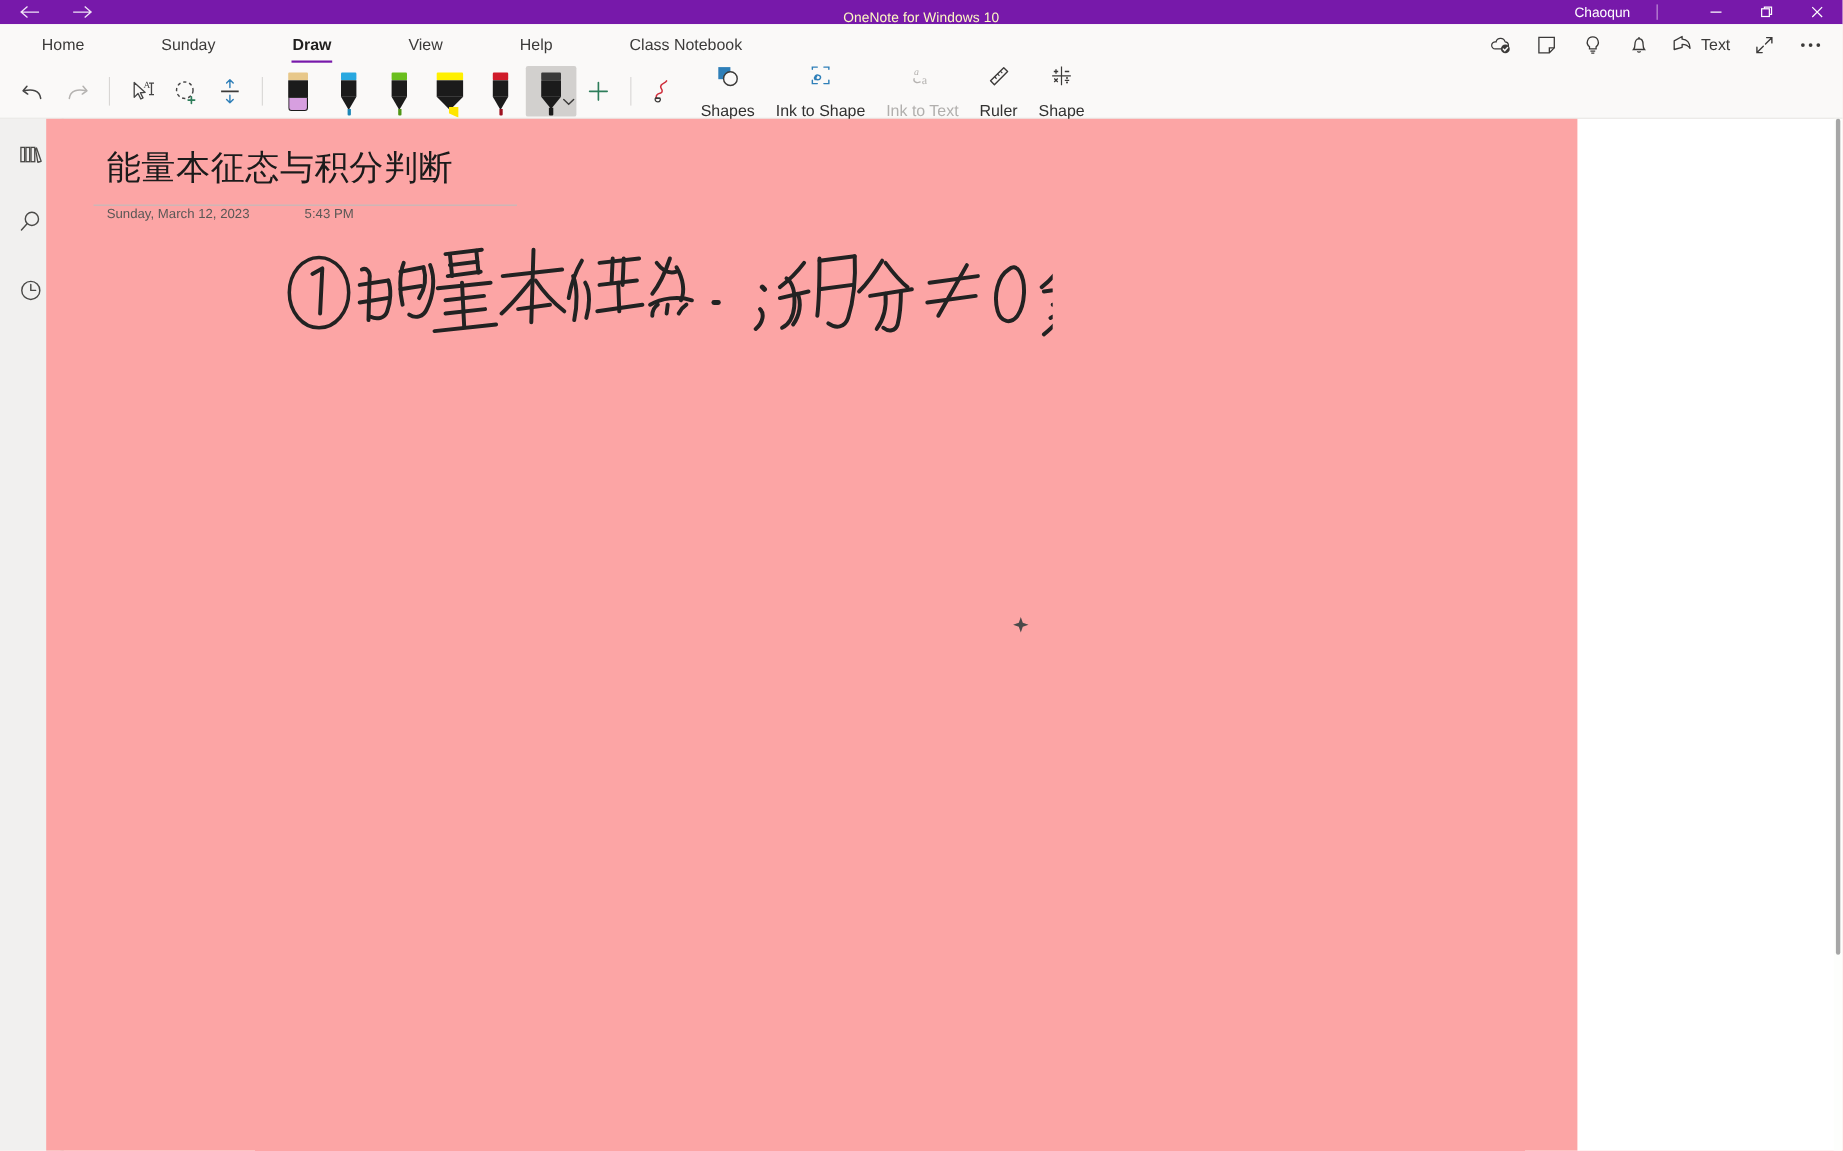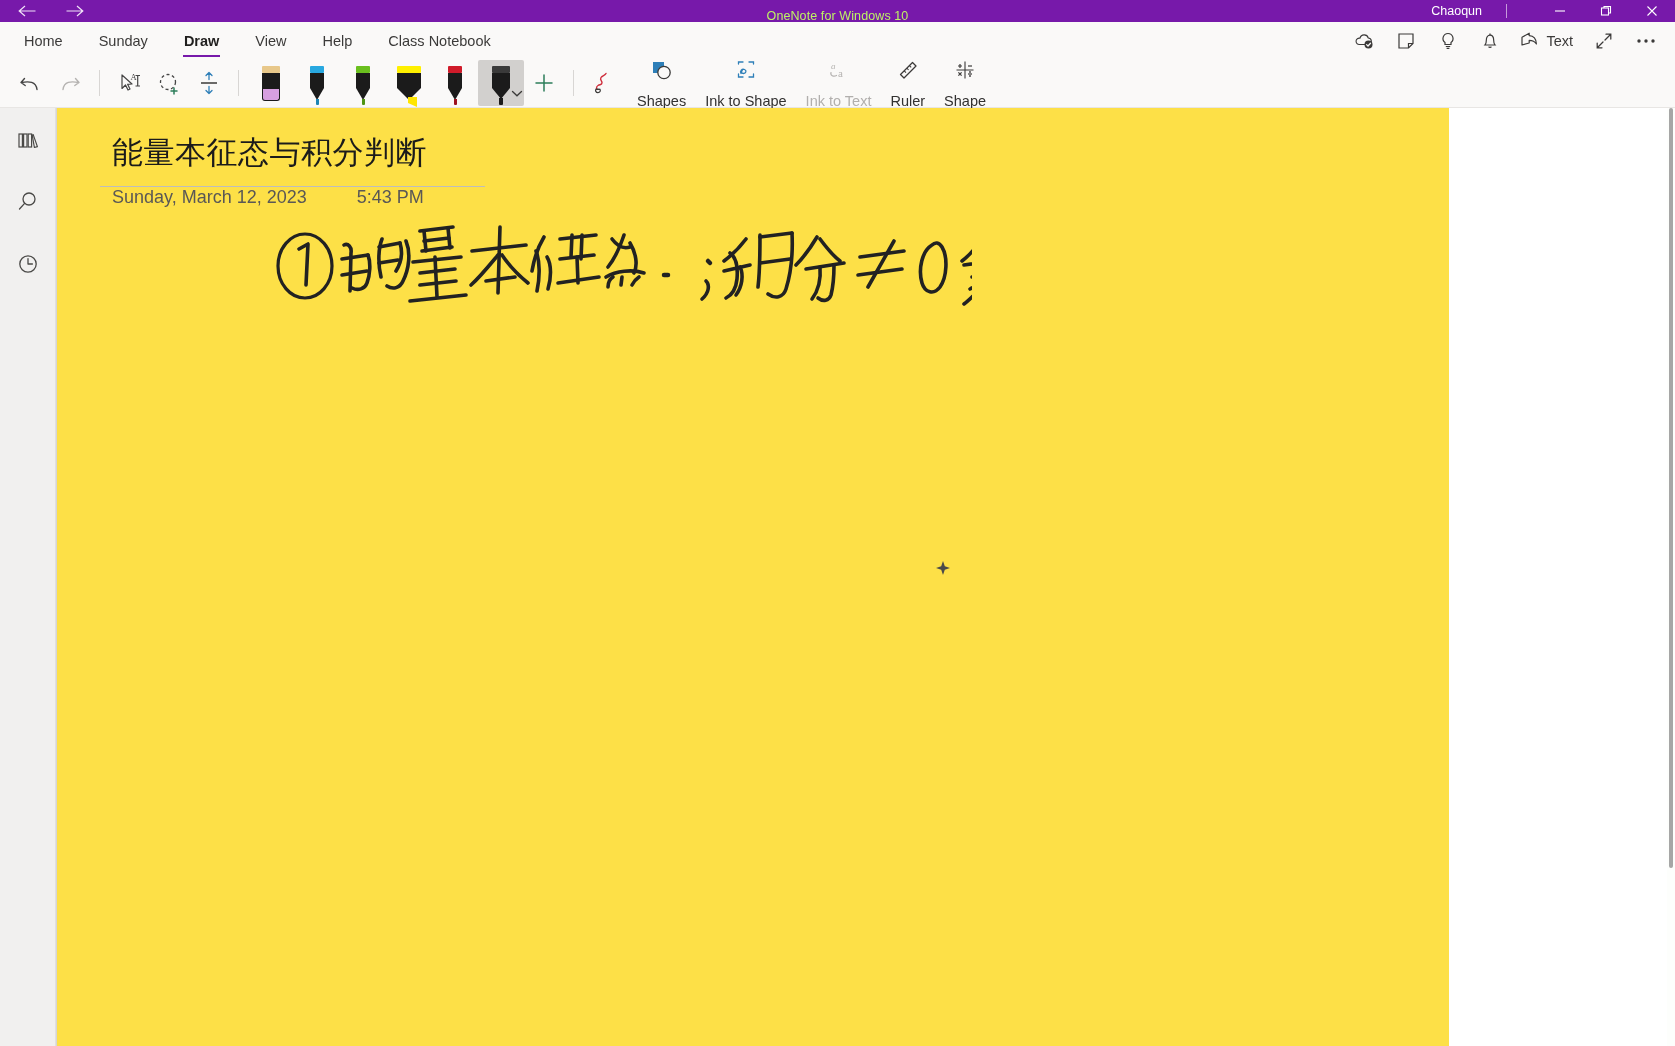--- a/index.html
+++ b/index.html
@@ -20,21 +20,21 @@
   .nav-arrows { display: flex; align-items: center; gap: 26px; padding-left: 16px; }
   .nav-arrow {
     width: 22px; height: 16px;
     display: flex; align-items: center; justify-content: center;
     color: #f0e3f7; line-height: 1;
   }
   .nav-arrow svg { display: block; }
   .title-text {
     position: absolute; left: 0; right: 0; top: 0; height: 32px;
     display: flex; align-items: center; justify-content: center;
-    color: #bef264; font-size: 12.5px; letter-spacing: .1px;
+    color: #fef9c3; font-size: 12.5px; letter-spacing: .1px;
     pointer-events: none;
   }
   .titlebar-right {
     position: absolute; right: 0; top: 0; height: 22px;
     display: flex; align-items: center;
   }
   .account-name {
     color: #ffffff; font-size: 12.5px; padding: 0 14px 0 8px; white-space: nowrap;
   }
   .tb-divider { width: 1px; height: 14px; background: #c79adb; margin: 0 30px 0 10px; }
@@ -45,21 +45,21 @@
   }
   .win-btn svg { display: block; }
 
   
   .ribbon-tabs {
     position: absolute; top: 22px; left: 0;
     width: 1675px; height: 37px;
     background: #faf9f8;
     display: flex; align-items: flex-end;
   }
-  .tabs { display: flex; align-items: flex-end; height: 37px; padding-left: 6px; }
+  .tabs { display: flex; align-items: flex-end; height: 37px; padding-left: 20px; gap: 34px; }
   .tab {
     position: relative;
     height: 37px;
     display: flex; align-items: center;
     padding: 0 18px;
     font-size: 14.5px; color: #3b3a39; white-space: nowrap;
   }
   .tab.active { color: #201f1e; font-weight: bold; }
   .tab.active::after {
     content: ""; position: absolute;
@@ -179,38 +179,38 @@
   }
   .rail-btn {
     width: 44px; height: 40px;
     display: flex; align-items: center; justify-content: center;
     color: #4a4947;
   }
   .rail-btn svg { display: block; }
 
   
   .canvas {
-    position: absolute; top: 108px; left: 57px;
+    position: absolute; top: 108px; left: 42px;
     width: 1392px; height: 938px;
-    background: #fde047;
+    background: #fca5a5;
     overflow: hidden;
   }
   .page-title {
     position: absolute; left: 55px; top: 24px;
     font-size: 31px; color: #1b1b1b; letter-spacing: .5px;
     font-family: "DejaVu Sans", "Liberation Sans", sans-serif;
     white-space: nowrap;
   }
   .title-rule {
     position: absolute; left: 43px; top: 78px;
     width: 385px; height: 1px; background: #bdbdbd;
   }
   .meta-row {
     position: absolute; left: 55px; top: 79px;
-    display: flex; align-items: center; font-size: 18px; color: #5a5856; justify-content: center;
+    display: flex; align-items: center; font-size: 12px; color: #5a5856; justify-content: center;
   }
   .meta-date { white-space: nowrap; }
   .meta-time { margin-left: 50px; white-space: nowrap; }
 
   .ink-area {
     position: absolute; left: 0; top: 0; width: 1611px; height: 938px;
   }
   .ink-area svg { position: absolute; left: 0; top: 0; }
 
   .pen-cursor {

